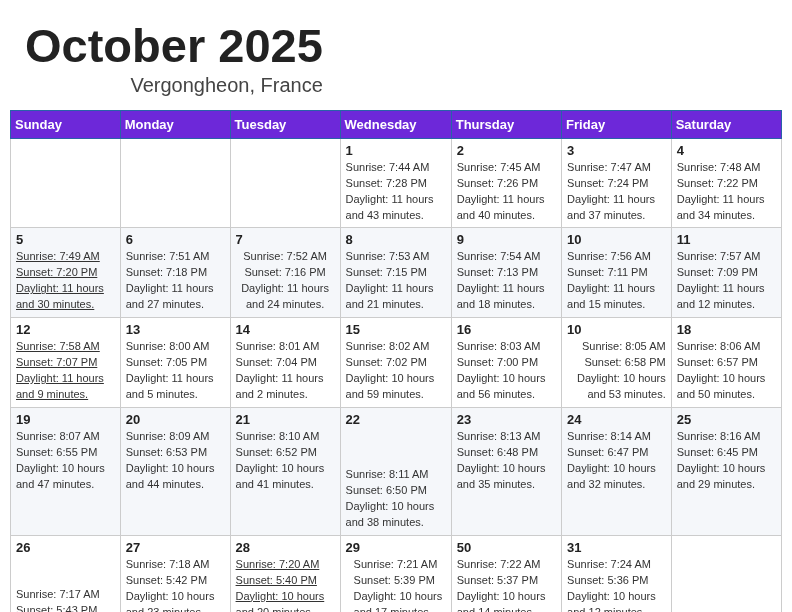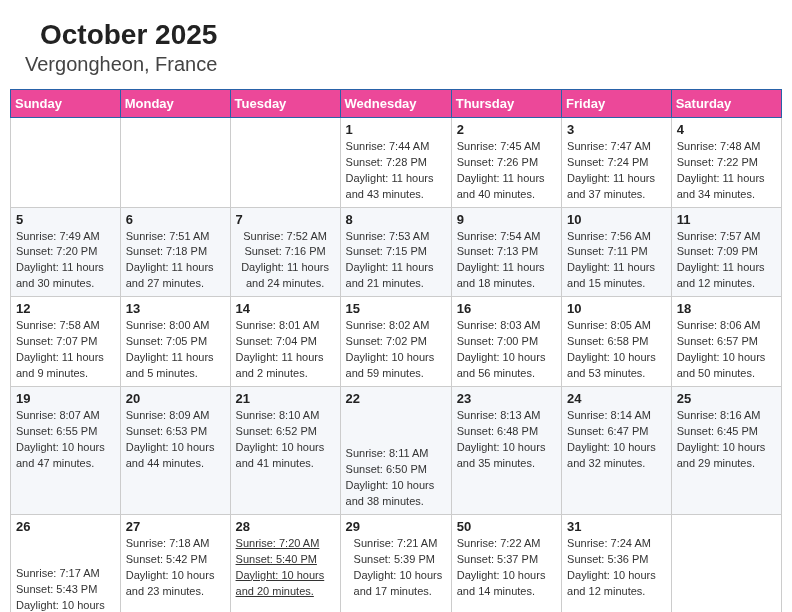--- a/index.html
+++ b/index.html
@@ -22,38 +22,38 @@
     }
     .logo-icon {
       width: 28px;
       height: 28px;
       margin-right: 4px;
     }
     .title-section {
       text-align: right;
     }
     .month-title {
-      font-size: 28px;
+      font-size: 47px;
       font-weight: bold;
       color: #222;
       line-height: 1.1;
     }
     .location {
       font-size: 20px;
       color: #444;
       margin-top: 2px;
     }
     .calendar {
       width: 100%;
       border-collapse: collapse;
       margin-top: 8px;
       border: 1px solid #ccc;
     }
     .calendar th {
-      background-color: #ec4899;
+      background-color: #6d28d9;
       color: #fff;
       font-size: 13px;
       font-weight: bold;
       padding: 6px 4px;
       text-align: left;
       border: 1px solid #2962a8;
     }
     .calendar td {
       border: 1px solid #ccc;
       vertical-align: top;
@@ -130,21 +130,21 @@
         <td>
           <div class="day-number">4</div>
           <div class="day-info" style="white-space: pre-line;">Sunrise: 7:48 AM
 Sunset: 7:22 PM
 Daylight: 11 hours and 34 minutes.</div>
         </td>
       </tr>
       <tr>
         <td>
           <div class="day-number">5</div>
-          <div class="day-info" style="white-space: pre-line;">Sunrise: 7:49 AM
+          <div class="day-info" style="white-space: pre-line; text-decoration: underline;">Sunrise: 7:49 AM
 Sunset: 7:20 PM
 Daylight: 11 hours and 30 minutes.</div>
         </td>
         <td>
           <div class="day-number">6</div>
           <div class="day-info" style="white-space: pre-line;">Sunrise: 7:51 AM
 Sunset: 7:18 PM
 Daylight: 11 hours and 27 minutes.</div>
         </td>
         <td>
@@ -174,21 +174,21 @@
         <td>
           <div class="day-number">11</div>
           <div class="day-info" style="white-space: pre-line;">Sunrise: 7:57 AM
 Sunset: 7:09 PM
 Daylight: 11 hours and 12 minutes.</div>
         </td>
       </tr>
       <tr>
         <td>
           <div class="day-number">12</div>
-          <div class="day-info" style="white-space: pre-line;">Sunrise: 7:58 AM
+          <div class="day-info" style="white-space: pre-line; text-decoration: underline;">Sunrise: 7:58 AM
 Sunset: 7:07 PM
 Daylight: 11 hours and 9 minutes.</div>
         </td>
         <td>
           <div class="day-number">13</div>
           <div class="day-info" style="white-space: pre-line;">Sunrise: 8:00 AM
 Sunset: 7:05 PM
 Daylight: 11 hours and 5 minutes.</div>
         </td>
         <td>
@@ -204,21 +204,21 @@
 Daylight: 10 hours and 59 minutes.</div>
         </td>
         <td>
           <div class="day-number">16</div>
           <div class="day-info" style="white-space: pre-line;">Sunrise: 8:03 AM
 Sunset: 7:00 PM
 Daylight: 10 hours and 56 minutes.</div>
         </td>
         <td>
           <div class="day-number">10</div>
-          <div class="day-info" style="white-space: pre-line;">Sunrise: 8:05 AM
+          <div class="day-info" style="white-space: pre-line; text-align: right;">Sunrise: 8:05 AM
 Sunset: 6:58 PM
 Daylight: 10 hours and 53 minutes.</div>
         </td>
         <td>
           <div class="day-number">18</div>
           <div class="day-info" style="white-space: pre-line;">Sunrise: 8:06 AM
 Sunset: 6:57 PM
 Daylight: 10 hours and 50 minutes.</div>
         </td>
       </tr>

